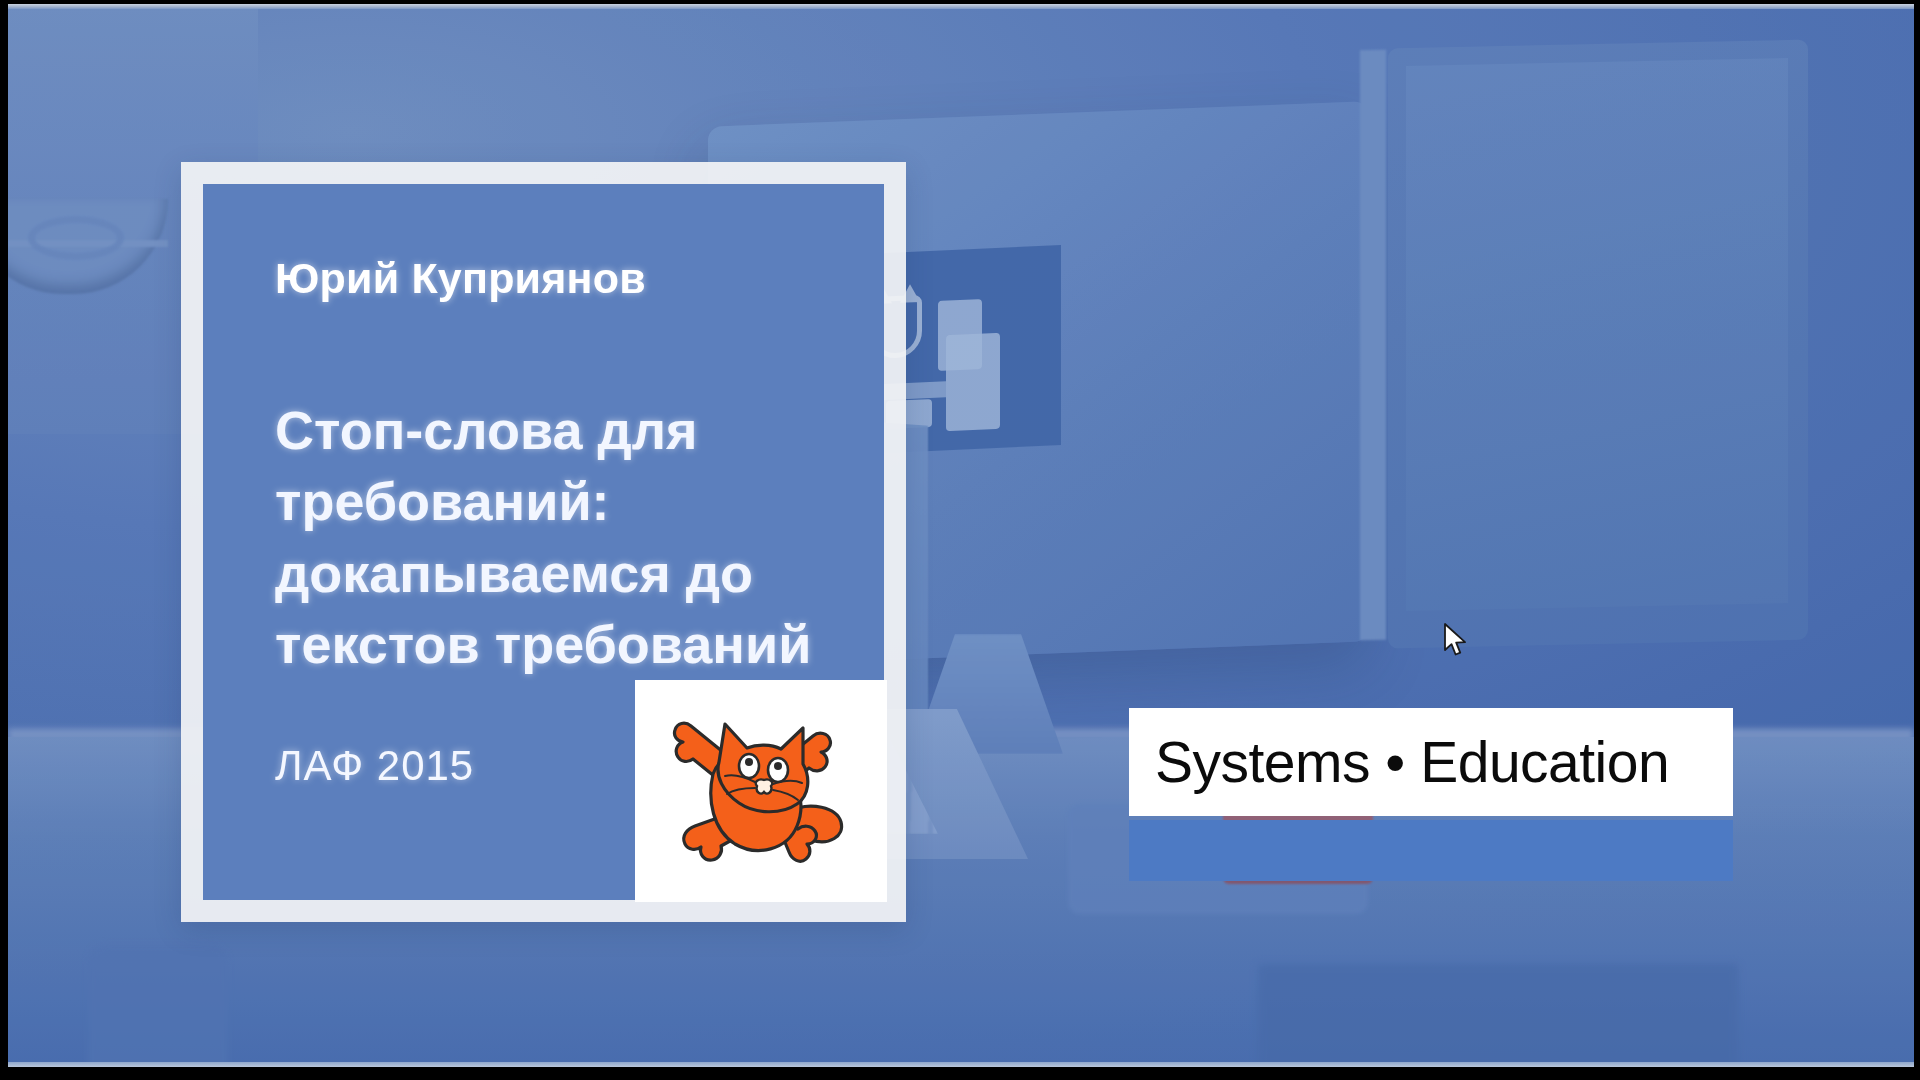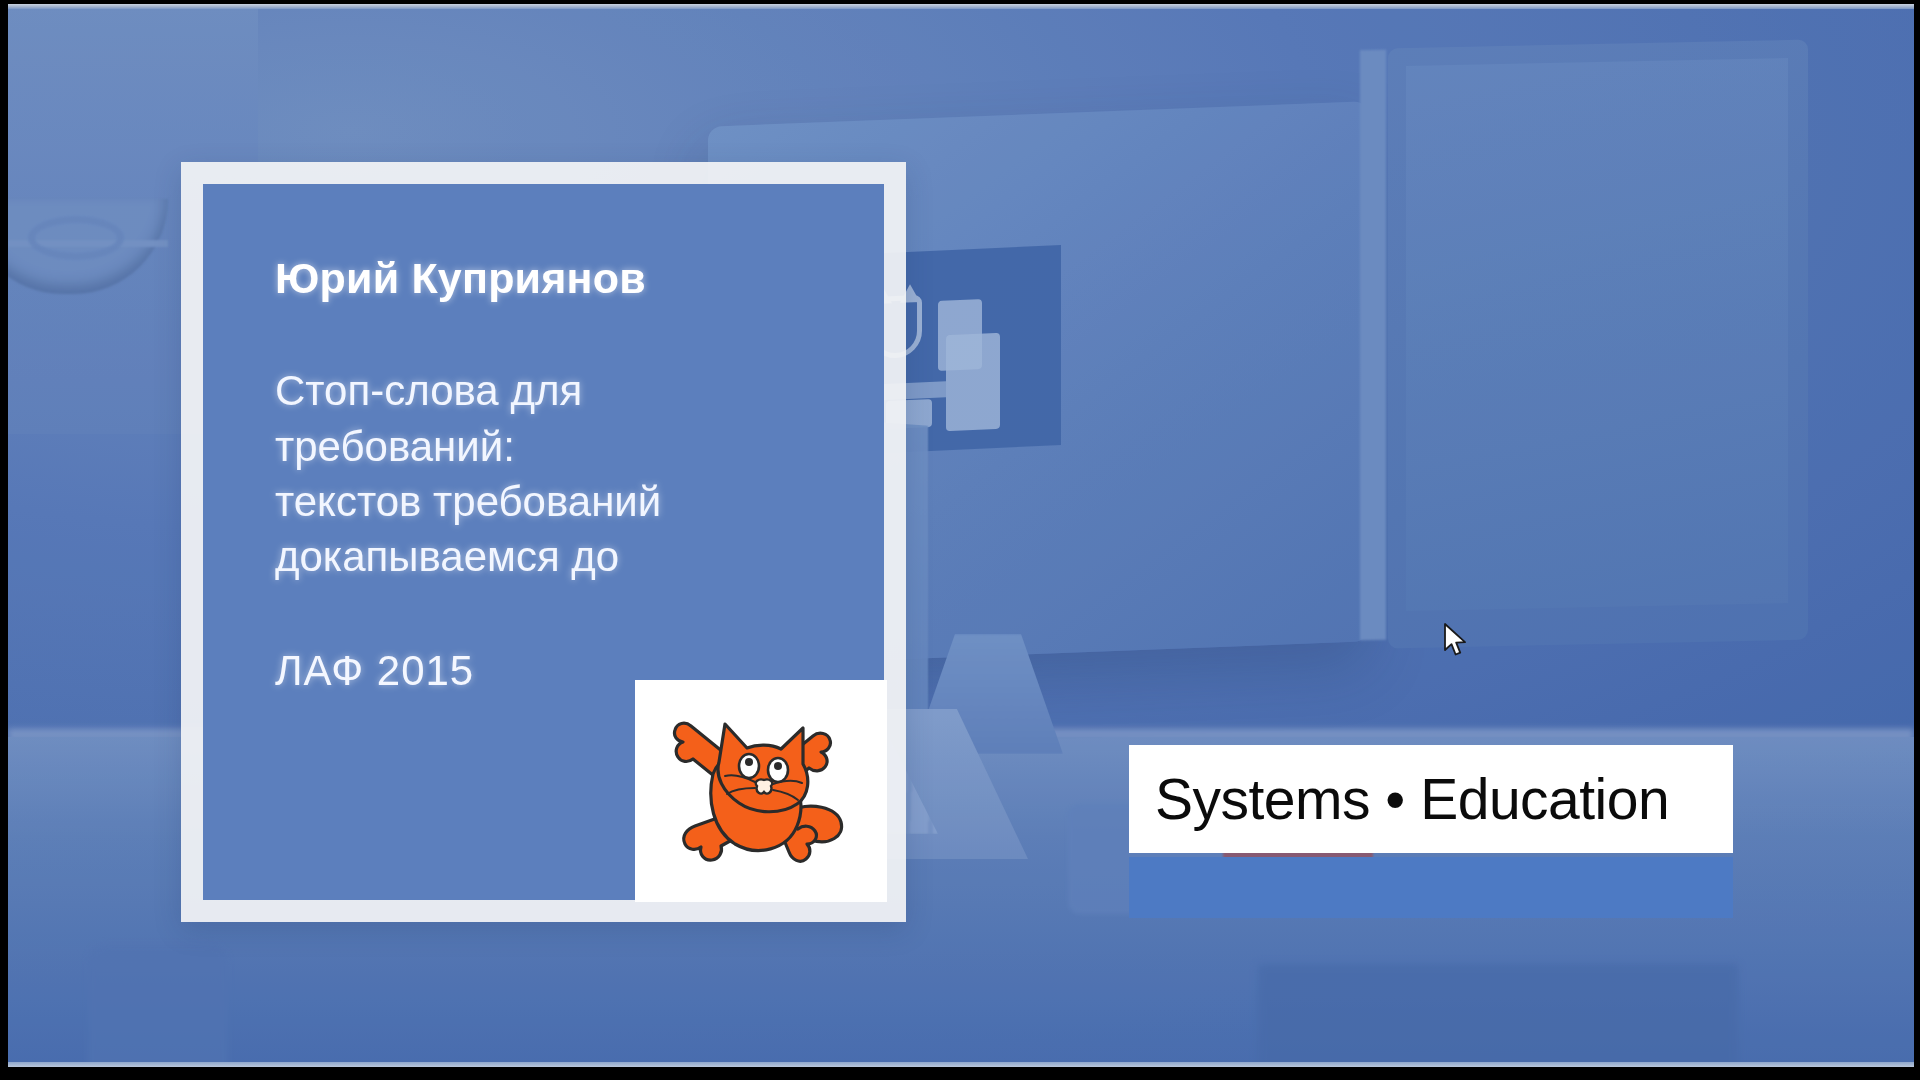--- a/index.html
+++ b/index.html
@@ -185,24 +185,24 @@
     position:absolute; left:72px; top:72px; right:26px; bottom:28px;
   }
   #speaker-name{
     color:#ffffff;
     font-size:43px; font-weight:bold;
     letter-spacing:.2px;
     text-shadow:0 0 7px rgba(255,255,255,.55);
     line-height:1.05;
   }
   #talk-title{
-    margin-top:62px;
+    margin-top:94px;
     color:#f2f6ff;
-    font-size:42px;
-    font-weight:400;
+    font-size:54px;
+    font-weight:700;
     line-height:1.32;
     text-shadow:0 0 7px rgba(255,255,255,.5);
     max-width:560px;
   }
   #event-label{
     margin-top:62px;
     color:#f4f7ff;
     font-size:42px; font-weight:400;
     letter-spacing:1px;
     text-shadow:0 0 7px rgba(255,255,255,.5);
@@ -213,21 +213,21 @@
     position:absolute;
     left:627px; top:676px; width:252px; height:222px;
     background:#ffffff;
     z-index:25;
     display:flex; align-items:center; justify-content:center;
   }
   #cat-logo-svg{ width:200px; height:175px; display:block; }
 
   
   #se-logo{
-    position:absolute; left:1121px; top:741px; width:604px; height:131px;
+    position:absolute; left:1121px; top:704px; width:604px; height:131px;
     z-index:25;
   }
   #se-logo-white{
     position:absolute; left:0; top:0; width:100%; height:108px;
     background:#ffffff;
     display:flex; align-items:center;
   }
   #se-logo-text{
     margin-left:26px;
     color:#0b0b0b;
@@ -292,22 +292,22 @@
 
     <div id="title-card">
       <div id="title-panel">
         <div id="title-inner">
 
           <div id="speaker-name">Юрий Куприянов</div>
 
           <div id="talk-title">
             <div>Стоп-слова для</div>
             <div>требований:</div>
+            <div>докапываемся до</div>
             <div>текстов требований</div>
-            <div>докапываемся до</div>
           </div>
 
           <div id="event-label">ЛАФ 2015</div>
 
         </div>
       </div>
     </div>
 
     <div id="cat-logo-tile">
       <svg id="cat-logo-svg" viewBox="0 0 200 175">

